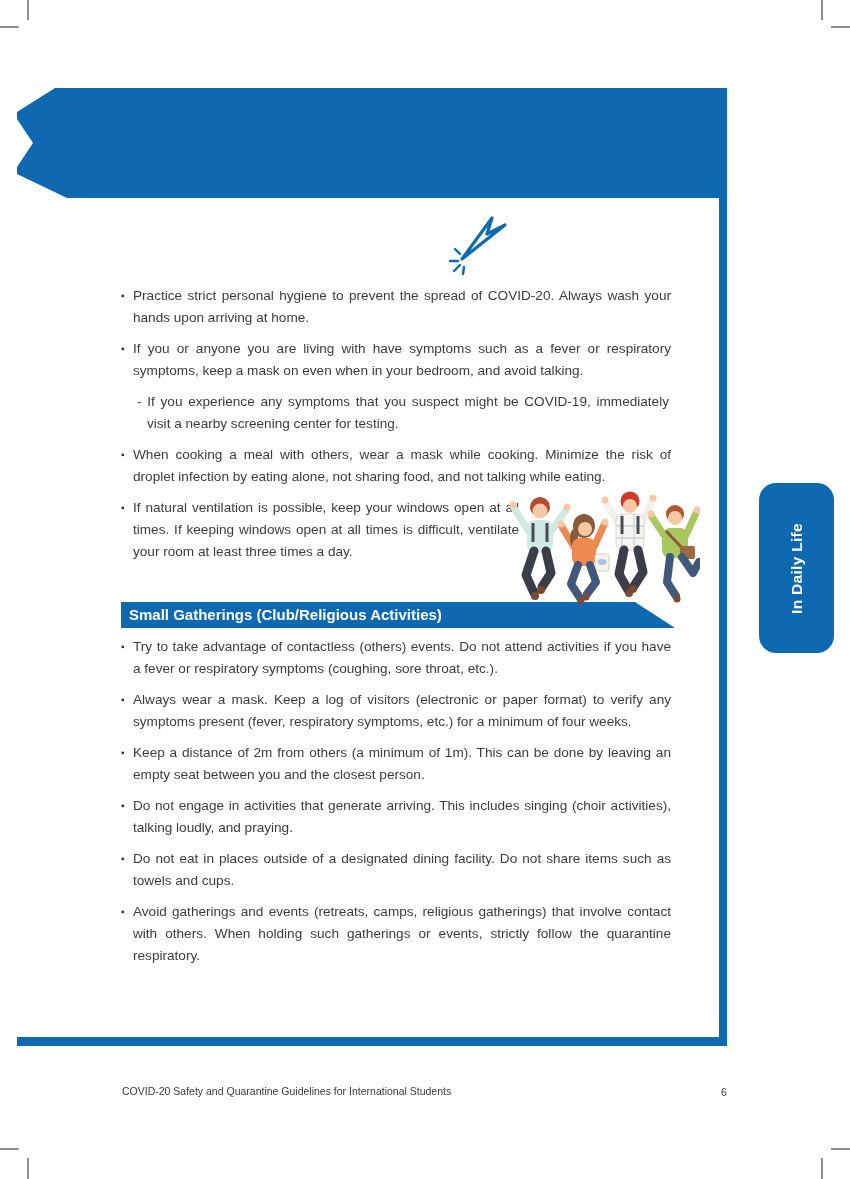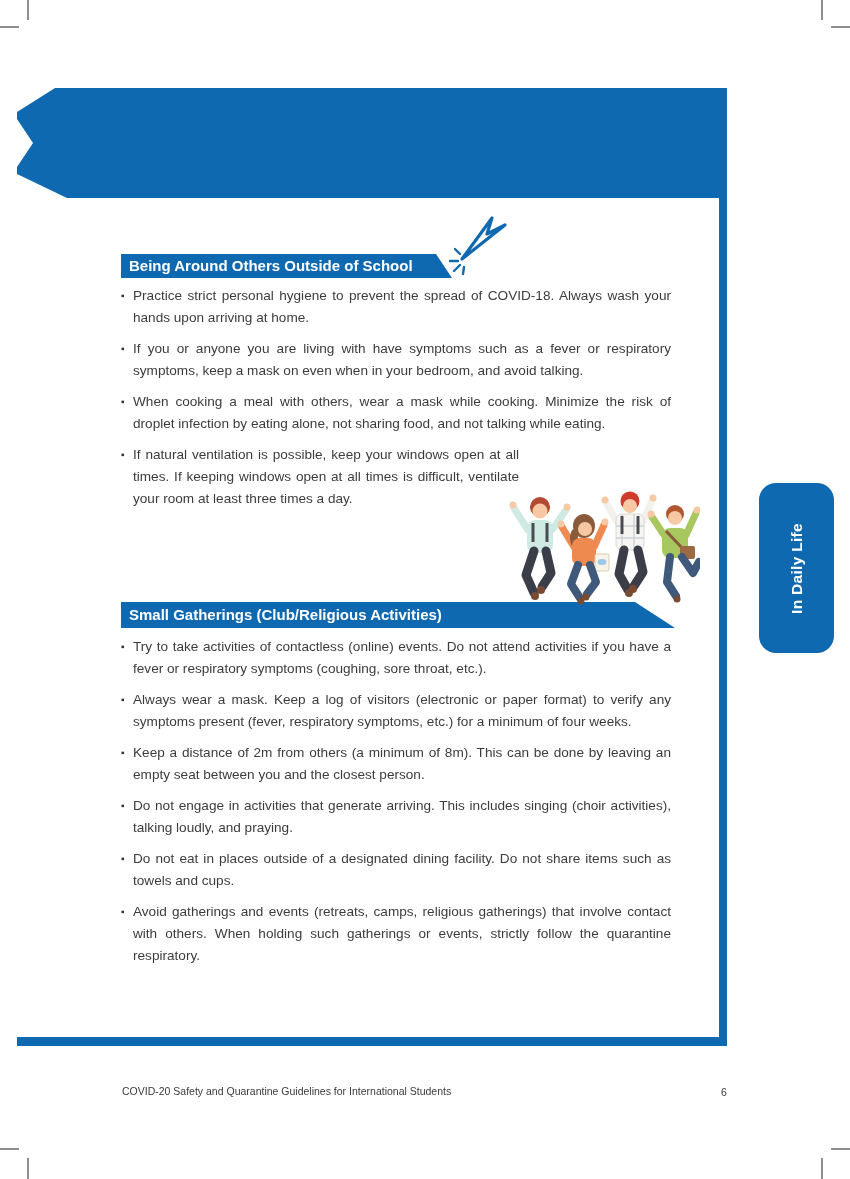--- a/index.html
+++ b/index.html
@@ -65,45 +65,43 @@
   <div class="mark" style="left:831px;top:1148px;width:19px;height:2px;"></div>
   <div class="mark" style="left:821px;top:1158px;width:2px;height:21px;"></div>
 
   <svg id="top-banner" class="abs" width="710" height="110" viewBox="0 0 710 110">
     <polygon fill="#0f69b0" points="710,0 38,0 0,24 0,31 16,55 0,79 0,86 50,110 710,110"></polygon>
   </svg>
 
   <div id="right-rail" class="abs"></div>
   <div id="bottom-rail" class="abs"></div>
 
-  <div id="section-bar-1" class="section-bar">
-    <span>Being Around Others Outside of School</span>
-  </div>
 
   <svg id="click-icon" class="abs" width="72" height="64" viewBox="0 0 72 64">
     <g stroke="#0f69b0" stroke-width="3.2" fill="#ffffff" stroke-linejoin="round">
       <path d="M16 47 L46 6 L41 22 L59 13 Z"></path>
     </g>
     <g stroke="#0f69b0" stroke-width="2.4" stroke-linecap="round">
       <line x1="9" y1="37" x2="14" y2="42"></line>
       <line x1="4" y1="49" x2="12" y2="49"></line>
       <line x1="8" y1="59" x2="14" y2="53"></line>
       <line x1="17" y1="62" x2="18" y2="55"></line>
     </g>
   </svg>
 
   <div id="bullets-1" class="bullet-list">
     <div class="bullet">
       <span class="marker">▪</span>
-      <span class="txt">Practice strict personal hygiene to prevent the spread of COVID-18. Always wash your hands upon arriving at home.</span>
+      <span class="txt">Practice strict personal hygiene to prevent the spread of COVID-20. Always wash your hands upon arriving at home.</span>
     </div>
     <div class="bullet">
       <span class="marker">▪</span>
       <span class="txt">If you or anyone you are living with have symptoms such as a fever or respiratory symptoms, keep a mask on even when in your bedroom, and avoid talking.</span>
     </div>
+    <div class="sub-bullet">- If you experience any symptoms that you suspect might be COVID-19, immediately visit a nearby screening center for testing.</div>
     <div class="bullet">
       <span class="marker">▪</span>
       <span class="txt">When cooking a meal with others, wear a mask while cooking. Minimize the risk of droplet infection by eating alone, not sharing food, and not talking while eating.</span>
     </div>
     <div class="bullet narrow">
       <span class="marker">▪</span>
       <span class="txt">If natural ventilation is possible, keep your windows open at all times. If keeping windows open at all times is difficult, ventilate your room at least three times a day.</span>
     </div>
   </div>
 
@@ -175,29 +173,29 @@
     </g>
   </svg>
 
   <div id="section-bar-2" class="section-bar">
     <span>Small Gatherings (Club/Religious Activities)</span>
   </div>
 
   <div id="bullets-2" class="bullet-list">
     <div class="bullet">
       <span class="marker">▪</span>
-      <span class="txt">Try to take activities of contactless (online) events. Do not attend activities if you have a fever or respiratory symptoms (coughing, sore throat, etc.).</span>
+      <span class="txt">Try to take advantage of contactless (others) events. Do not attend activities if you have a fever or respiratory symptoms (coughing, sore throat, etc.).</span>
     </div>
     <div class="bullet">
       <span class="marker">▪</span>
       <span class="txt">Always wear a mask. Keep a log of visitors (electronic or paper format) to verify any symptoms present (fever, respiratory symptoms, etc.) for a minimum of four weeks.</span>
     </div>
     <div class="bullet">
       <span class="marker">▪</span>
-      <span class="txt">Keep a distance of 2m from others (a minimum of 8m). This can be done by leaving an empty seat between you and the closest person.</span>
+      <span class="txt">Keep a distance of 2m from others (a minimum of 1m). This can be done by leaving an empty seat between you and the closest person.</span>
     </div>
     <div class="bullet">
       <span class="marker">▪</span>
       <span class="txt">Do not engage in activities that generate arriving. This includes singing (choir activities), talking loudly, and praying.</span>
     </div>
     <div class="bullet">
       <span class="marker">▪</span>
       <span class="txt">Do not eat in places outside of a designated dining facility. Do not share items such as towels and cups.</span>
     </div>
     <div class="bullet">

